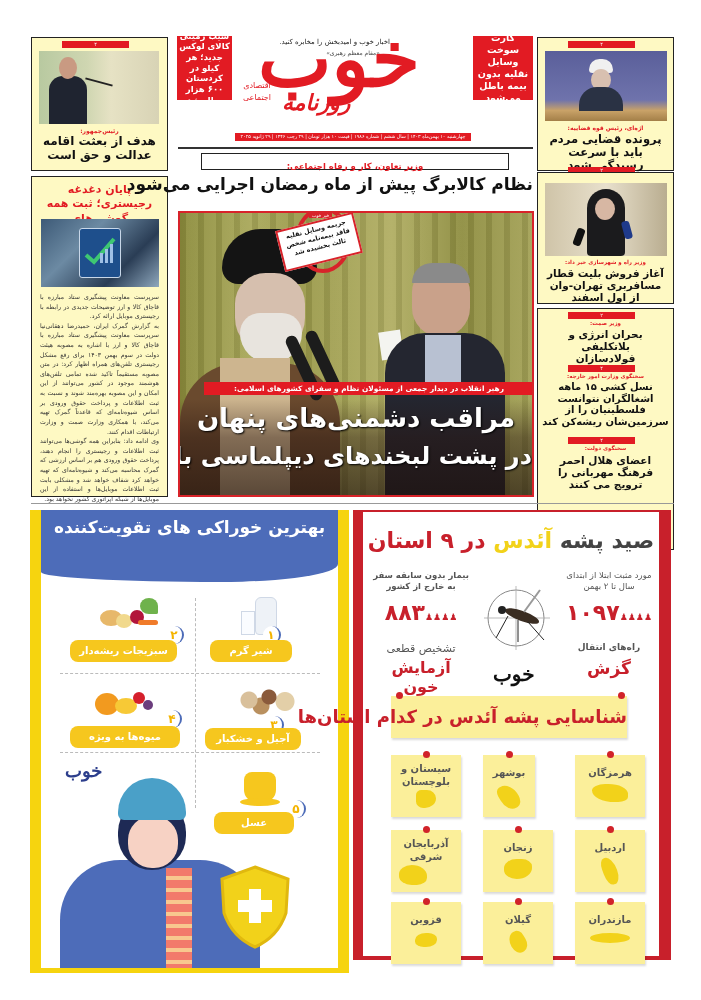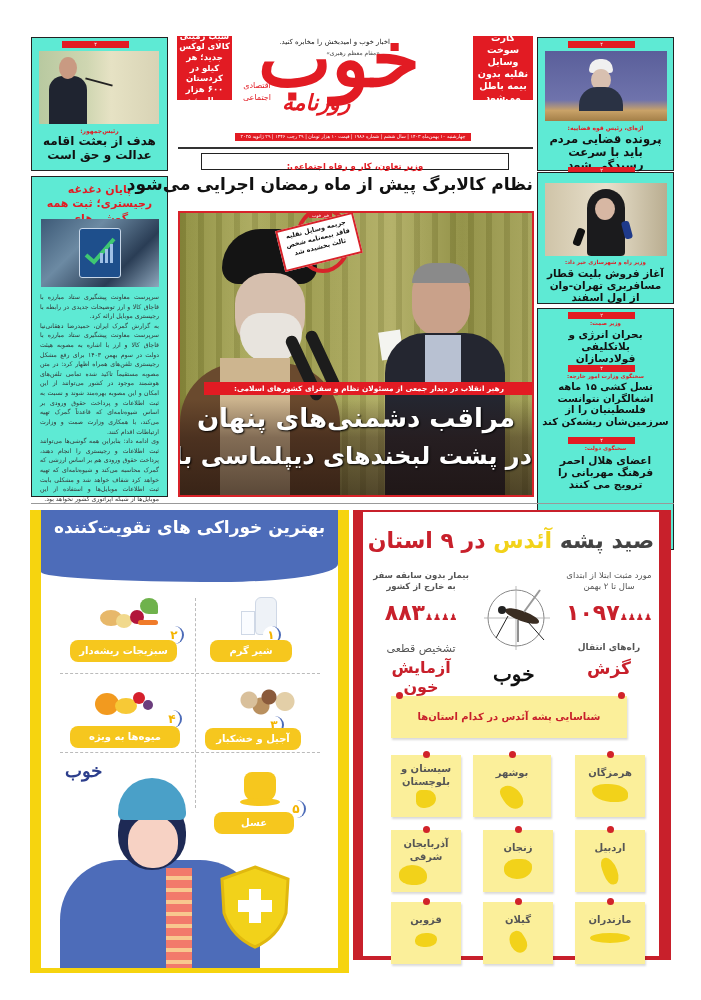--- a/index.html
+++ b/index.html
@@ -1,18 +1,18 @@
 <!DOCTYPE html>
 <html><head>
 <meta charset="utf-8">
 <style>
 *{box-sizing:border-box;margin:0;padding:0}
 body{width:701px;height:1000px;background:#fff;font-family:"DejaVu Sans",sans-serif;position:relative;overflow:hidden;direction:rtl;color:#111}
 .abs{position:absolute}
-.box{position:absolute;border:1.5px solid #222;background:#5eead4}
+.box{position:absolute;border:1.5px solid #222;background:#fef9c3}
 .redtab{position:absolute;height:7px;background:#e21b23;color:#fff;font-size:5px;text-align:center;line-height:7px}
 .kicker{color:#e21b23;font-size:7px;text-align:center;font-weight:bold}
 .hl{text-align:center;font-weight:bold;color:#111;line-height:1.15}
 .photo{position:absolute;overflow:hidden}
 .rbox{position:absolute;background:#e21b23;color:#fff;font-weight:bold;text-align:center;line-height:1.25;display:flex;align-items:center;justify-content:center}
 .masthead{position:absolute;color:#e21b23;font-weight:bold}
 .note{position:absolute;background:#fbef9a;box-shadow:1px 2px 2px rgba(0,0,0,.15);text-align:center;font-weight:bold;color:#555;font-size:10px}
 .pin{position:absolute;width:7px;height:7px;border-radius:50%;background:#d1232a;top:-4px;left:50%;margin-left:-3px}
 .pill{position:absolute;background:#f6c71e;color:#fff;border-radius:8px;font-weight:bold;font-size:10px;text-align:center;line-height:22px;height:22px}
 .num{position:absolute;width:18px;height:18px;border-radius:50%;background:#fff;color:#f4b400;font-weight:bold;font-size:12px;text-align:center;line-height:18px;border-right:2px solid #4c6bb8}
@@ -244,29 +244,29 @@
         <line x1="40" y1="38" x2="40" y2="60" stroke="#222" stroke-width="1"></line>
         <line x1="50" y1="40" x2="66" y2="58" stroke="#222" stroke-width="1"></line>
         <path d="M46 30 L62 8" stroke="#999" stroke-width="2"></path>
       </svg>
   </div>
   <div class="abs" style="left:140px;top:152px;font-size:20px;font-weight:bold;color:#111;font-family:'DejaVu Serif',serif">خوب</div>
 
   <div class="note" style="left:38px;top:186px;width:236px;height:42px;background:#fbef9a">
     <div class="pin" style="left:8px"></div>
     <div class="pin" style="left:auto;right:2px"></div>
-    <span style="color:#c8202b;font-size:10px;line-height:42px;white-space:nowrap">شناسایی پشه آئدس در کدام استان‌ها</span>
+    <span style="color:#c8202b;font-size:18px;line-height:42px;white-space:nowrap">شناسایی پشه آئدس در کدام استان‌ها</span>
   </div>
 
   <div class="note" style="left:222px;top:245px;width:70px;height:62px">
       <div class="pin"></div>
       <div style="margin-top:12px">هرمزگان</div>
       <div style="margin:6px auto 0;width:36px;height:18px;background:#f2d21a;border-radius:40% 60% 30% 70%"></div>
     </div>
-  <div class="note" style="left:120px;top:245px;width:78px;height:62px">
+  <div class="note" style="left:130px;top:245px;width:52px;height:62px">
       <div class="pin"></div>
       <div style="margin-top:12px">بوشهر</div>
       <div style="margin:6px auto 0;width:18px;height:26px;background:#f2d21a;border-radius:30% 70% 40% 60%;transform:rotate(-30deg)"></div>
     </div>
   <div class="note" style="left:38px;top:245px;width:70px;height:62px">
       <div class="pin"></div>
       <div style="margin-top:8px;line-height:1.25">سیستان و بلوچستان</div>
       <div style="margin:2px auto 0;width:20px;height:18px;background:#f2d21a;border-radius:30% 50% 60% 40%"></div>
     </div>
 

